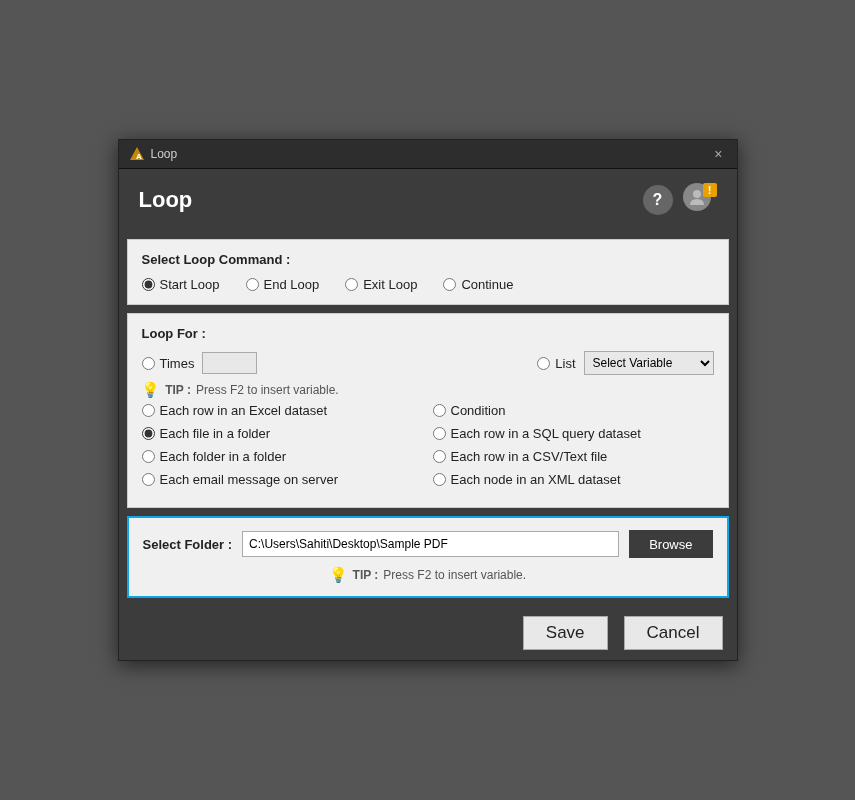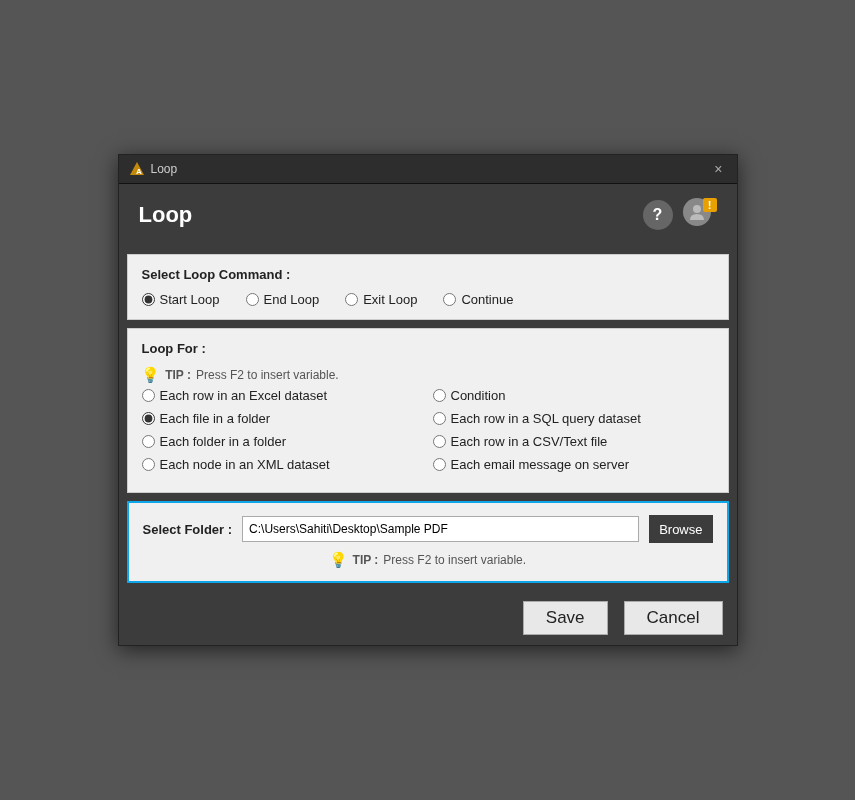--- a/index.html
+++ b/index.html
@@ -205,21 +205,21 @@
       height: 26px;
       border: 1px solid #aaa;
       background: #fff;
       padding: 0 6px;
       font-size: 12px;
     }
     .browse-btn {
       background: #3c3c3c;
       color: #fff;
       border: none;
-      padding: 5px 10px;
+      padding: 5px 20px;
       height: 28px;
       cursor: pointer;
       font-size: 13px;
       white-space: nowrap;
     }
     .tip-row-bottom {
       display: flex;
       align-items: center;
       gap: 5px;
       margin-top: 8px;
@@ -295,20 +295,37 @@
       <label class="radio-item">
         <input type="radio" name="loop_cmd" style="">
         <span>Continue</span>
       </label>
     </div>
   </div>
 
   <div class="loop-for-section">
     <div class="section-title">Loop For :</div>
 
+    <div style="display:flex; align-items:center; gap:20px; margin-bottom:4px;">
+      <div class="loop-for-row">
+        <label class="radio-item">
+          <input type="radio" name="loop_for" style="">
+          <span>Times</span>
+        </label>
+        <input class="times-input" type="text" style="">
+      </div>
+      <div style="flex:1;"></div>
+      <div class="loop-for-row">
+        <label class="radio-item">
+          <input type="radio" name="loop_for" style="">
+          <span>List</span>
+        </label>
+        <select class="list-select"><option>Select Variable</option></select>
+      </div>
+    </div>
 
     <div class="tip-row">
       <span class="tip-bulb">💡</span>
       <span class="tip-label">TIP :</span>
       <span>Press F2 to insert variable.</span>
     </div>
 
     <div class="loop-for-grid">
       <label class="radio-item">
         <input type="radio" name="loop_for" style="">
@@ -332,26 +349,26 @@
         <input type="radio" name="loop_for" style="">
         <span>Each folder in a folder</span>
       </label>
 
       <label class="radio-item">
         <input type="radio" name="loop_for" style="">
         <span>Each row in a CSV/Text file</span>
       </label>
       <label class="radio-item">
         <input type="radio" name="loop_for" style="">
+        <span>Each email message on server</span>
+      </label>
+
+      <label class="radio-item">
+        <input type="radio" name="loop_for" style="">
         <span>Each node in an XML dataset</span>
-      </label>
-
-      <label class="radio-item">
-        <input type="radio" name="loop_for" style="">
-        <span>Each email message on server</span>
       </label>
       <div></div>
     </div>
   </div>
 
   <div class="select-folder-section">
     <div class="folder-row">
       <span class="folder-label">Select Folder :</span>
       <input class="folder-input" type="text" value="C:\Users\Sahiti\Desktop\Sample PDF" style="">
       <button class="browse-btn">Browse</button>

